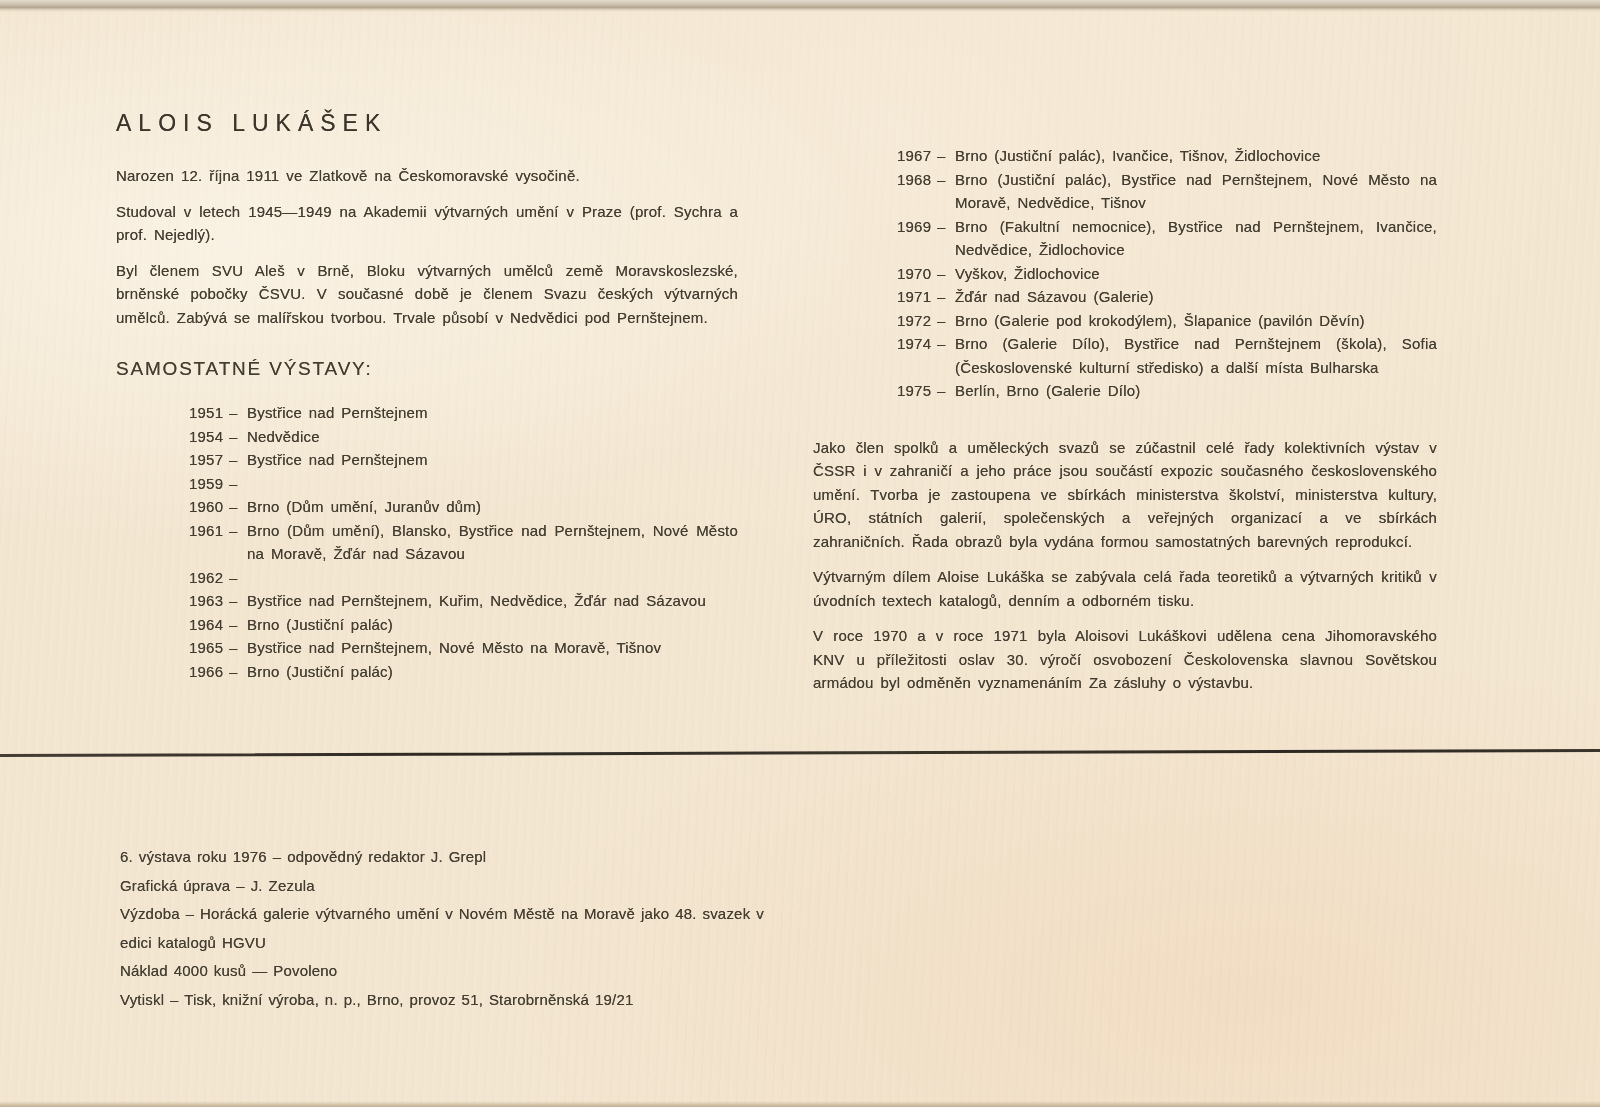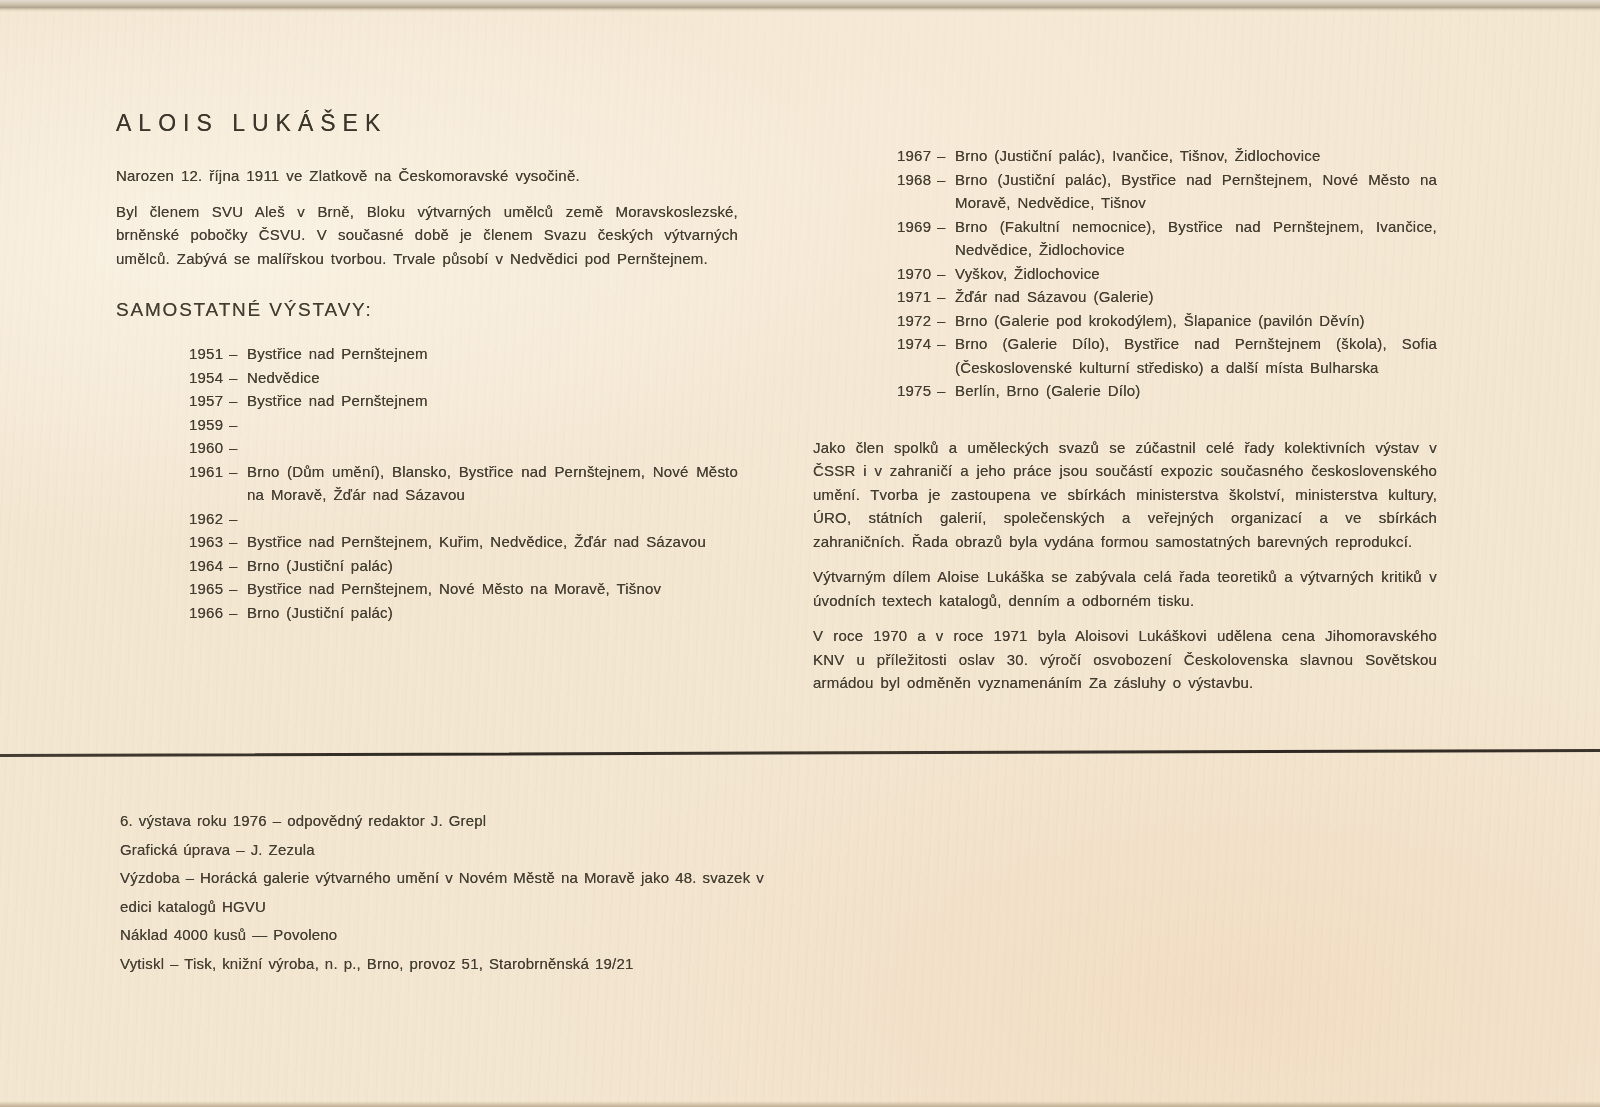--- a/index.html
+++ b/index.html
@@ -65,41 +65,42 @@
   .exh-list.left-list  { padding-left: 73px; }
   .exh-list.right-list { padding-left: 84px; }
   .exh-item { display: flex; line-height: 23.5px; }
   .exh-year { flex: 0 0 40px; }
   .exh-dash { flex: 0 0 18px; }
   .exh-text { flex: 1 1 auto; text-align: justify; word-spacing: 2.5px; }
 
   .about-block { margin-top: 33px; }
 
   .colophon {
-    position: absolute; left: 120px; top: 807px; width: 658px;
+    position: absolute; left: 120px; top: 843px; width: 658px;
   }
   .colophon p {
     margin: 0;
     line-height: 28.6px;
     word-spacing: 1.5px;
   }
 </style>
 </head>
 <body>
 
 <div class="page">
   <div class="top-edge"></div>
   <div class="bottom-edge"></div>
   <div class="fold-line"></div>
 
   <div class="col-left">
     <h1 class="artist-title">ALOIS LUKÁŠEK</h1>
 
     <div>
       <p class="body-par">Narozen 12. října 1911 ve Zlatkově na Českomoravské vysočině.</p>
+      <p class="body-par">Studoval v letech 1945—1949 na Akademii výtvarných umění v Praze (prof. Sychra a prof. Nejedlý).</p>
       <p class="body-par">Byl členem SVU Aleš v Brně, Bloku výtvarných umělců země Moravskoslezské, brněnské pobočky ČSVU. V současné době je členem Svazu českých výtvarných umělců. Zabývá se malířskou tvorbou. Trvale působí v Nedvědici pod Pernštejnem.</p>
     </div>
 
     <div class="exh-heading">SAMOSTATNÉ VÝSTAVY:</div>
 
     <div class="exh-list left-list">
       <div class="exh-item">
         <span class="exh-year">1951</span>
         <span class="exh-dash">–</span>
         <span class="exh-text">Bystřice nad Pernštejnem</span>
@@ -114,20 +115,21 @@
         <span class="exh-dash">–</span>
         <span class="exh-text">Bystřice nad Pernštejnem</span>
       </div>
       <div class="exh-item">
         <span class="exh-year">1959</span>
         <span class="exh-dash">–</span>
       </div>
       <div class="exh-item">
         <span class="exh-year">1960</span>
         <span class="exh-dash">–</span>
+        <span class="exh-text">Brno (Dům umění, Juranův dům)</span>
       </div>
       <div class="exh-item">
         <span class="exh-year">1961</span>
         <span class="exh-dash">–</span>
         <span class="exh-text">Brno (Dům umění), Blansko, Bystřice nad Pernštejnem, Nové Město na Moravě, Žďár nad Sázavou</span>
       </div>
       <div class="exh-item">
         <span class="exh-year">1962</span>
         <span class="exh-dash">–</span>
       </div>

